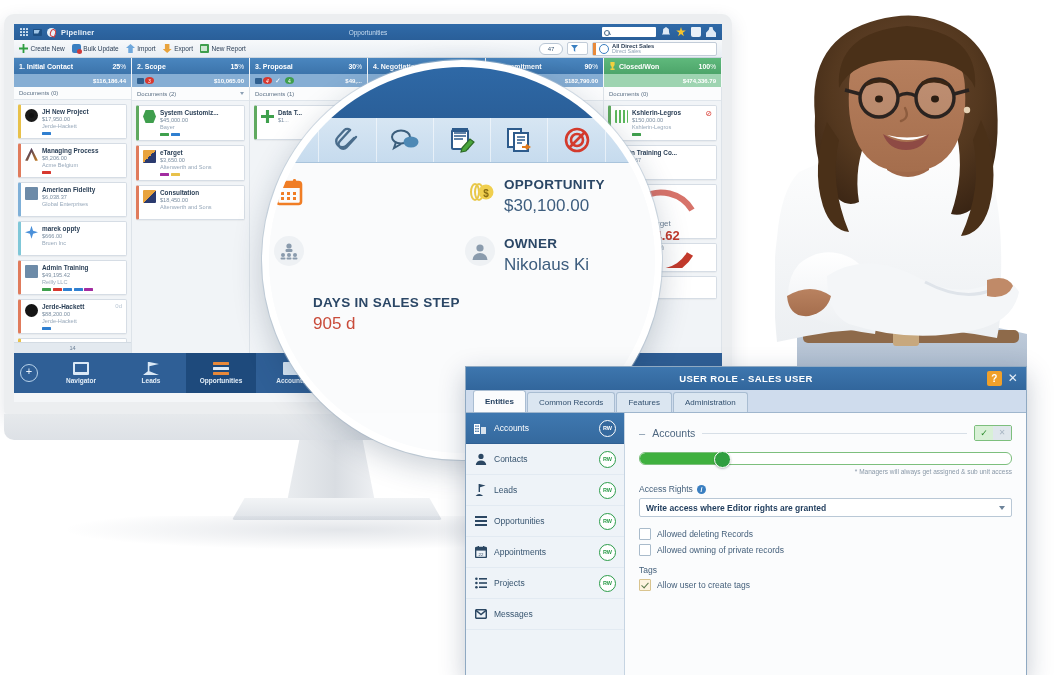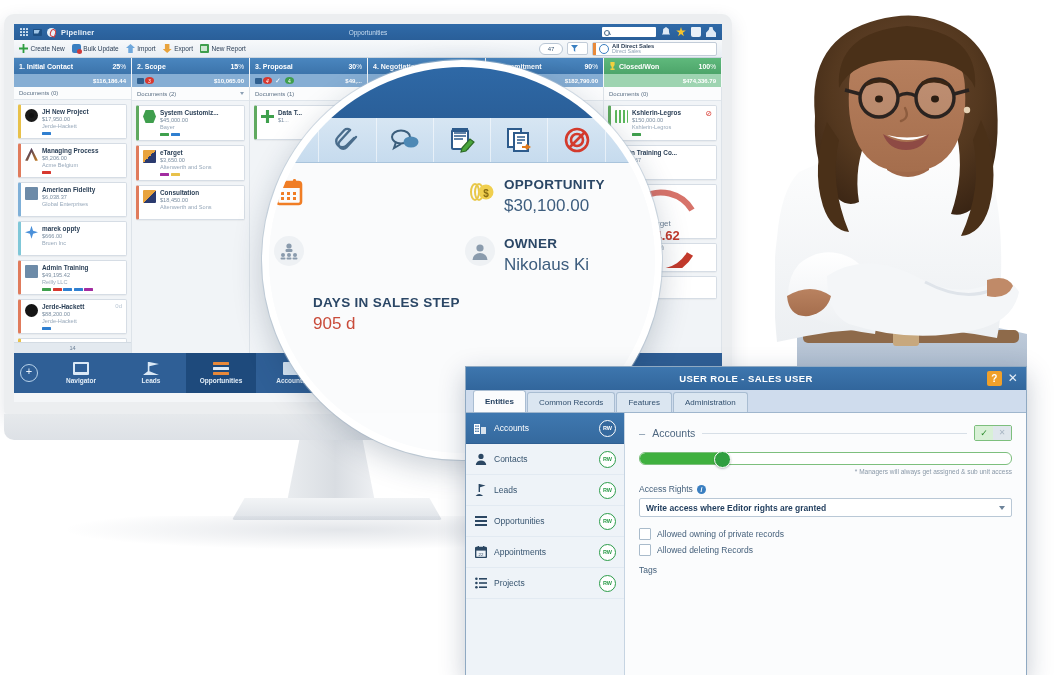--- a/index.html
+++ b/index.html
@@ -891,20 +891,29 @@
                   <circle cx="1.4" cy="1.8" r="1.3"></circle>
                   <circle cx="1.4" cy="6" r="1.3"></circle>
                   <circle cx="1.4" cy="10.2" r="1.3"></circle>
                 </g>
               </svg>
           </span>
           <span>Projects</span>
           <span class="rw">RW</span>
         </div>
 
+        <div class="ent">
+          <span class="ent-ic">
+            <svg width="12" height="10" viewBox="0 0 12 10">
+                <rect x="0.7" y="0.7" width="10.6" height="8.6" rx="1" fill="none" stroke="#2b4763" stroke-width="1.5"></rect>
+                <path d="M1 1.4 L6 5.6 L11 1.4" stroke="#2b4763" stroke-width="1.4" fill="none"></path>
+              </svg>
+          </span>
+          <span>Messages</span>
+        </div>
       </div>
 
       <div class="dlg-content">
         <div class="sec-head">
           <span class="sec-minus">–</span>
           <span class="sec-title">Accounts</span>
           <span class="sec-line"></span>
           <span class="toggle">
             <span class="tg-on">✓</span>
             <span class="tg-off">✕</span>
@@ -921,26 +930,30 @@
           <span>Access Rights</span>
           <i class="info-dot">i</i>
         </div>
         <div class="select">
           <span>Write access where Editor rights are granted</span>
           <i class="sel-car"></i>
         </div>
 
         <div class="cbrow">
           <span class="cb"></span>
-          <span>Allowed owning of private records</span>
+          <span>Allowed deleting Records</span>
         </div>
         <div class="cbrow">
           <span class="cb"></span>
-          <span>Allowed deleting Records</span>
+          <span>Allowed owning of private records</span>
         </div>
 
         <div class="tags-lbl">Tags</div>
+        <div class="cbrow">
+          <span class="cb checked"></span>
+          <span>Allow user to create tags</span>
+        </div>
       </div>
     </div>
 
   </div>
 
 </div>
 
 </body></html>

